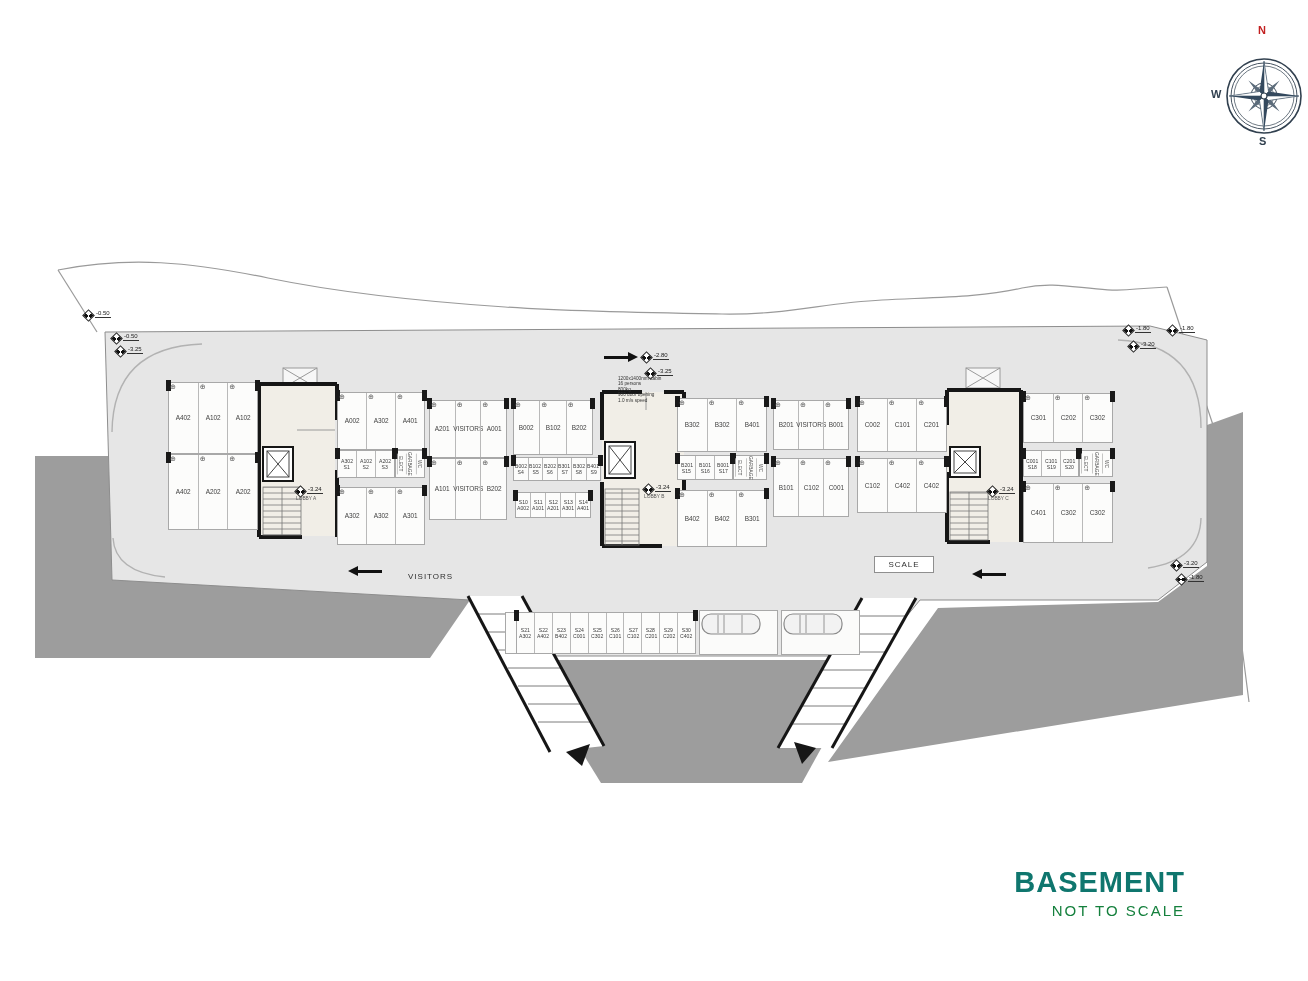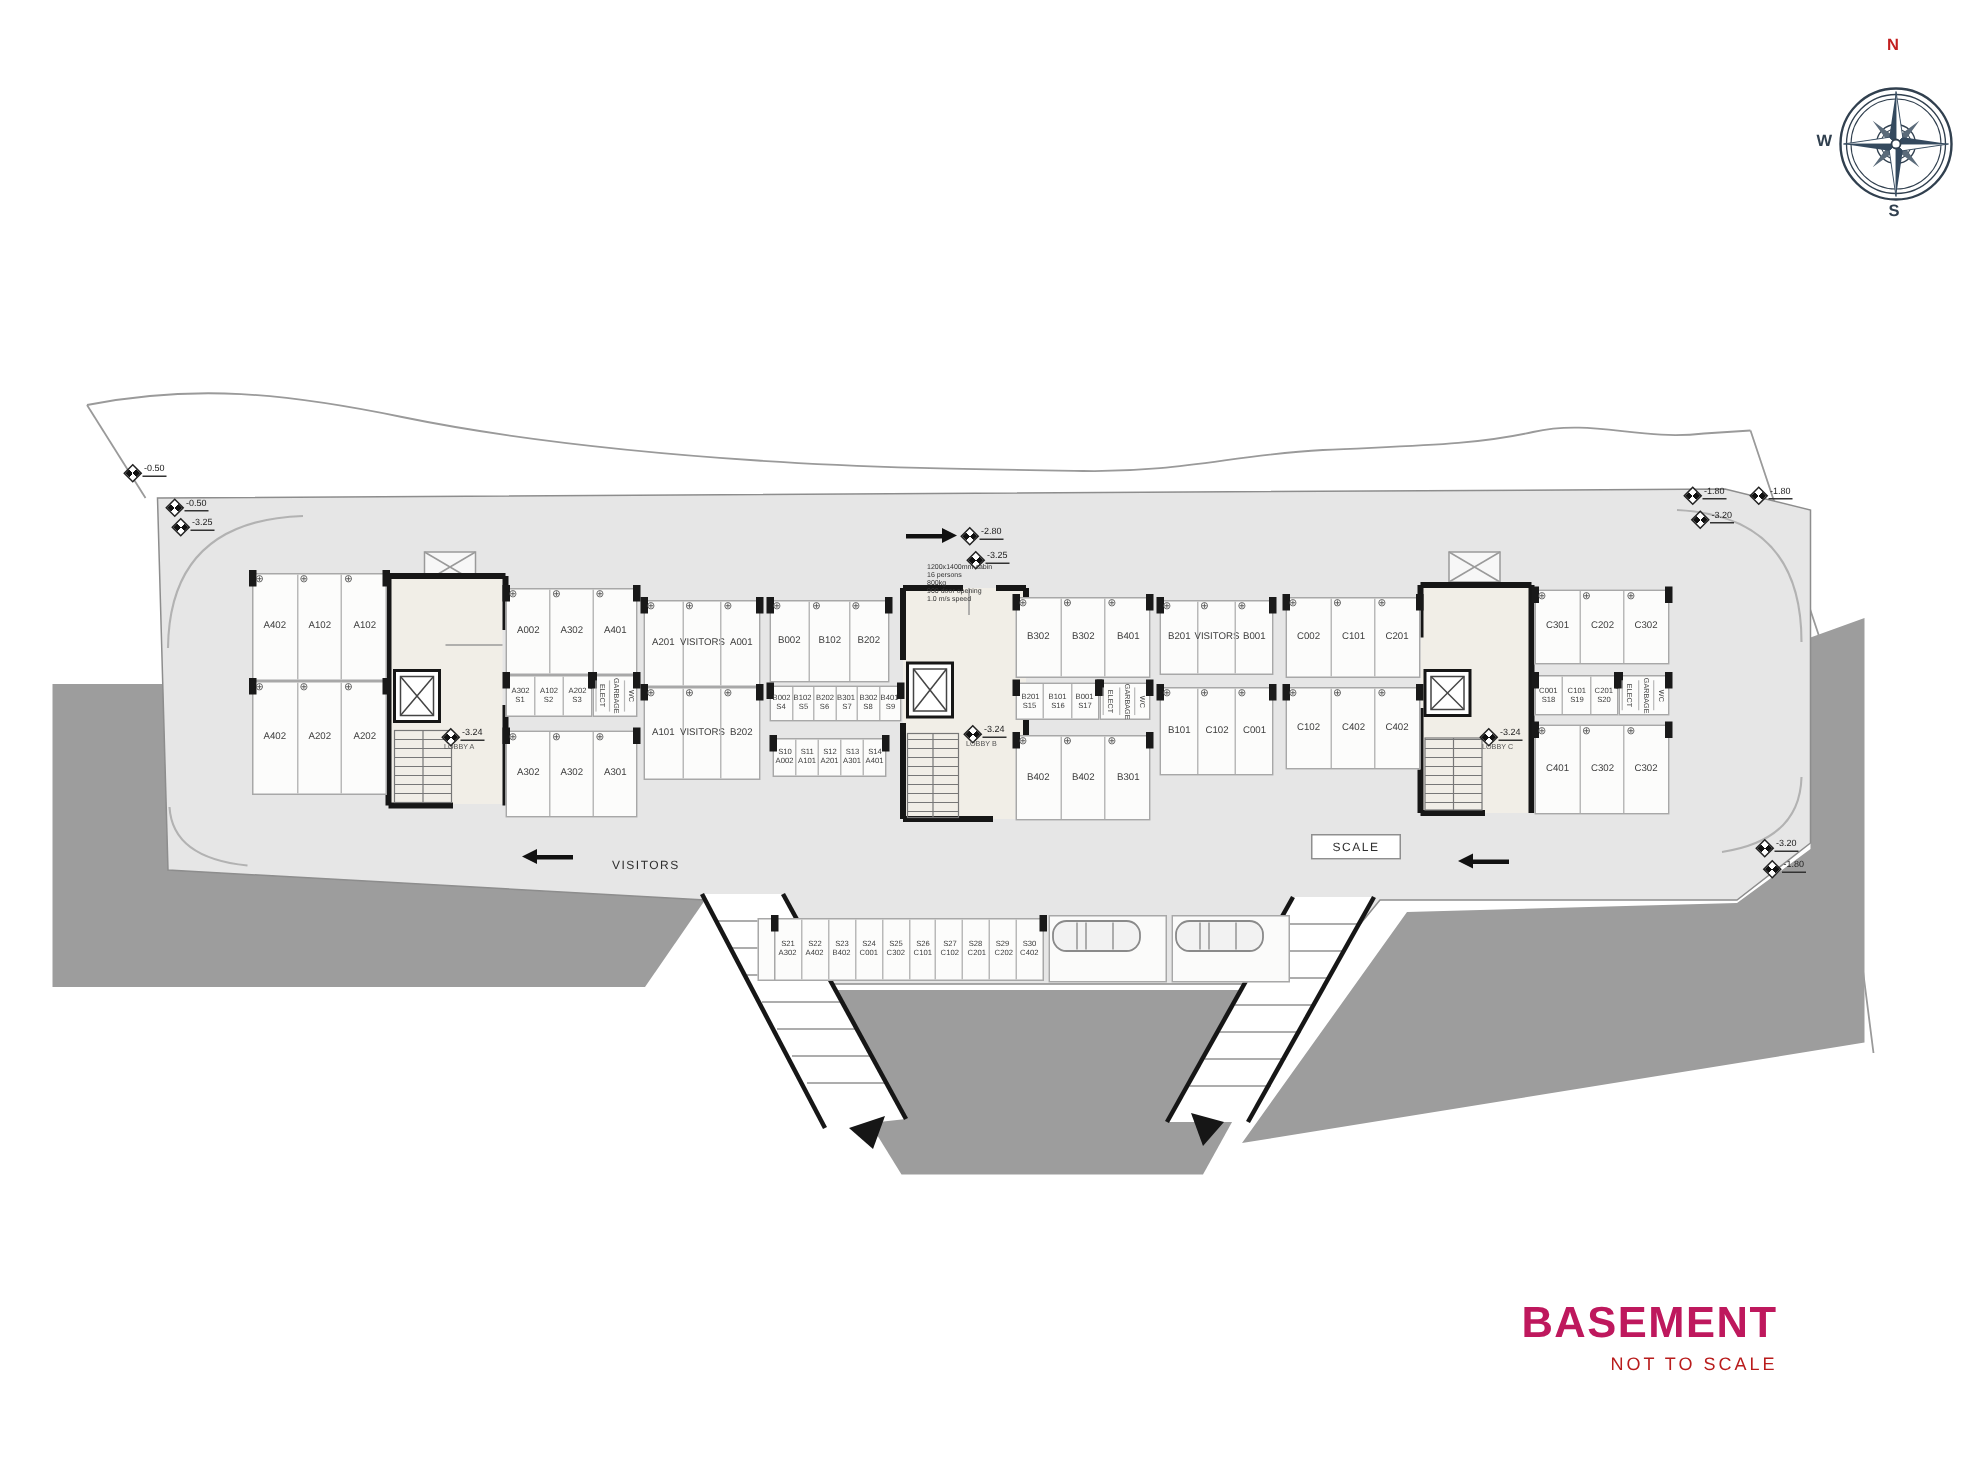--- a/index.html
+++ b/index.html
@@ -42,22 +42,22 @@
   .arr.left::before{content:"";position:absolute;left:0;top:-1px;border-top:5.5px solid transparent;
                     border-bottom:5.5px solid transparent;border-right:10px solid #111;}
   .arr.right .shaft{left:0;right:8px;}
   .arr.right::after{content:"";position:absolute;right:0;top:-1px;border-top:5.5px solid transparent;
                     border-bottom:5.5px solid transparent;border-left:10px solid #111;}
   
   .cletter{position:absolute;font-size:11px;font-weight:bold;color:#31404f;}
   .cletter.n{color:#c21f1f;}
   
   .titleblock{position:absolute;right:123px;top:866px;text-align:right;}
-  .titleblock .t1{font-size:29px;font-weight:bold;letter-spacing:1px;color:#be185d;line-height:32px;}
-  .titleblock .t2{font-size:12px;letter-spacing:2px;color:#b91c1c;margin-top:4px;}
+  .titleblock .t1{font-size:29px;font-weight:bold;letter-spacing:1px;color:#0f766e;line-height:32px;}
+  .titleblock .t2{font-size:15px;letter-spacing:2px;color:#15803d;margin-top:4px;}
 </style>
 </head>
 <body>
 
 <div class="stage">
 
   <svg width="1308" height="981" viewBox="0 0 1308 981">
     <defs>
       <pattern id="treads" width="100" height="6" patternUnits="userSpaceOnUse">
         <line x1="0" y1="1" x2="100" y2="1" stroke="#777" stroke-width="0.8"></line>

